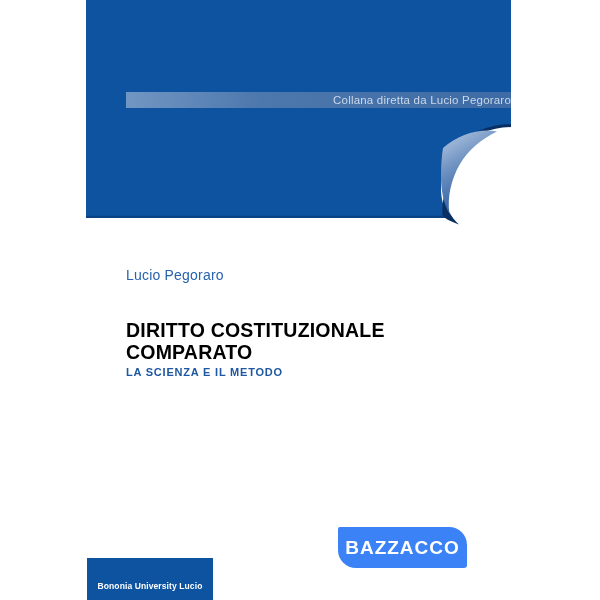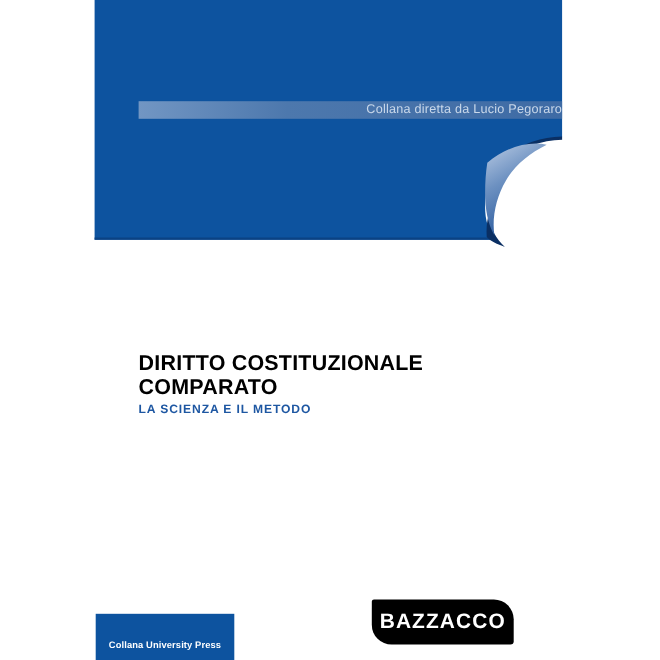--- a/index.html
+++ b/index.html
@@ -90,24 +90,24 @@
     margin-top: 23px;
     color: #ffffff;
     font-size: 8.5px;
     font-weight: bold;
     letter-spacing: 0.1px;
     white-space: nowrap;
   }
   .pub-right {
     position: absolute;
     left: 338px;
-    top: 545px;
+    top: 527px;
     width: 129px;
     height: 41px;
-    background: #000000;
+    background: #3b82f6;
     border-radius: 2px 18px 3px 18px;
     display: flex;
     align-items: center;
     justify-content: center;
   }
   .pub-right span {
     color: #ffffff;
     font-size: 19px;
     font-weight: bold;
     letter-spacing: 1px;
@@ -137,29 +137,30 @@
     <path d="M444,196 C446,208 451,217.5 459,224.5 C452,222 446,219.5 442.5,215.5 C442,209 442.5,202 444,196 Z" fill="#0a2f63"></path>
 
     <path d="M443,148 C459,134 480,128 497,131.5 C481,139.5 468,150 460,164 C451,179 447,198 449.5,214 C443.5,204 441,190 441,176 C441,166 441.7,156 443,148 Z" fill="url(#curlGrad)"></path>
   </svg>
 
 
   <div class="series-band">
     <span>Collana diretta da Lucio Pegoraro</span>
   </div>
 
+  <div class="author">Lucio Pegoraro</div>
 
   <div class="book-title">
     <span>DIRITTO COSTITUZIONALE</span>
     <span>COMPARATO</span>
   </div>
 
   <div class="book-subtitle">LA SCIENZA E IL METODO</div>
 
   <div class="pub-left">
-    <span>Collana University Press</span>
+    <span>Bononia University Lucio</span>
   </div>
 
   <div class="pub-right">
     <span>BAZZACCO</span>
   </div>
 
 </div>
 
 </body></html>

